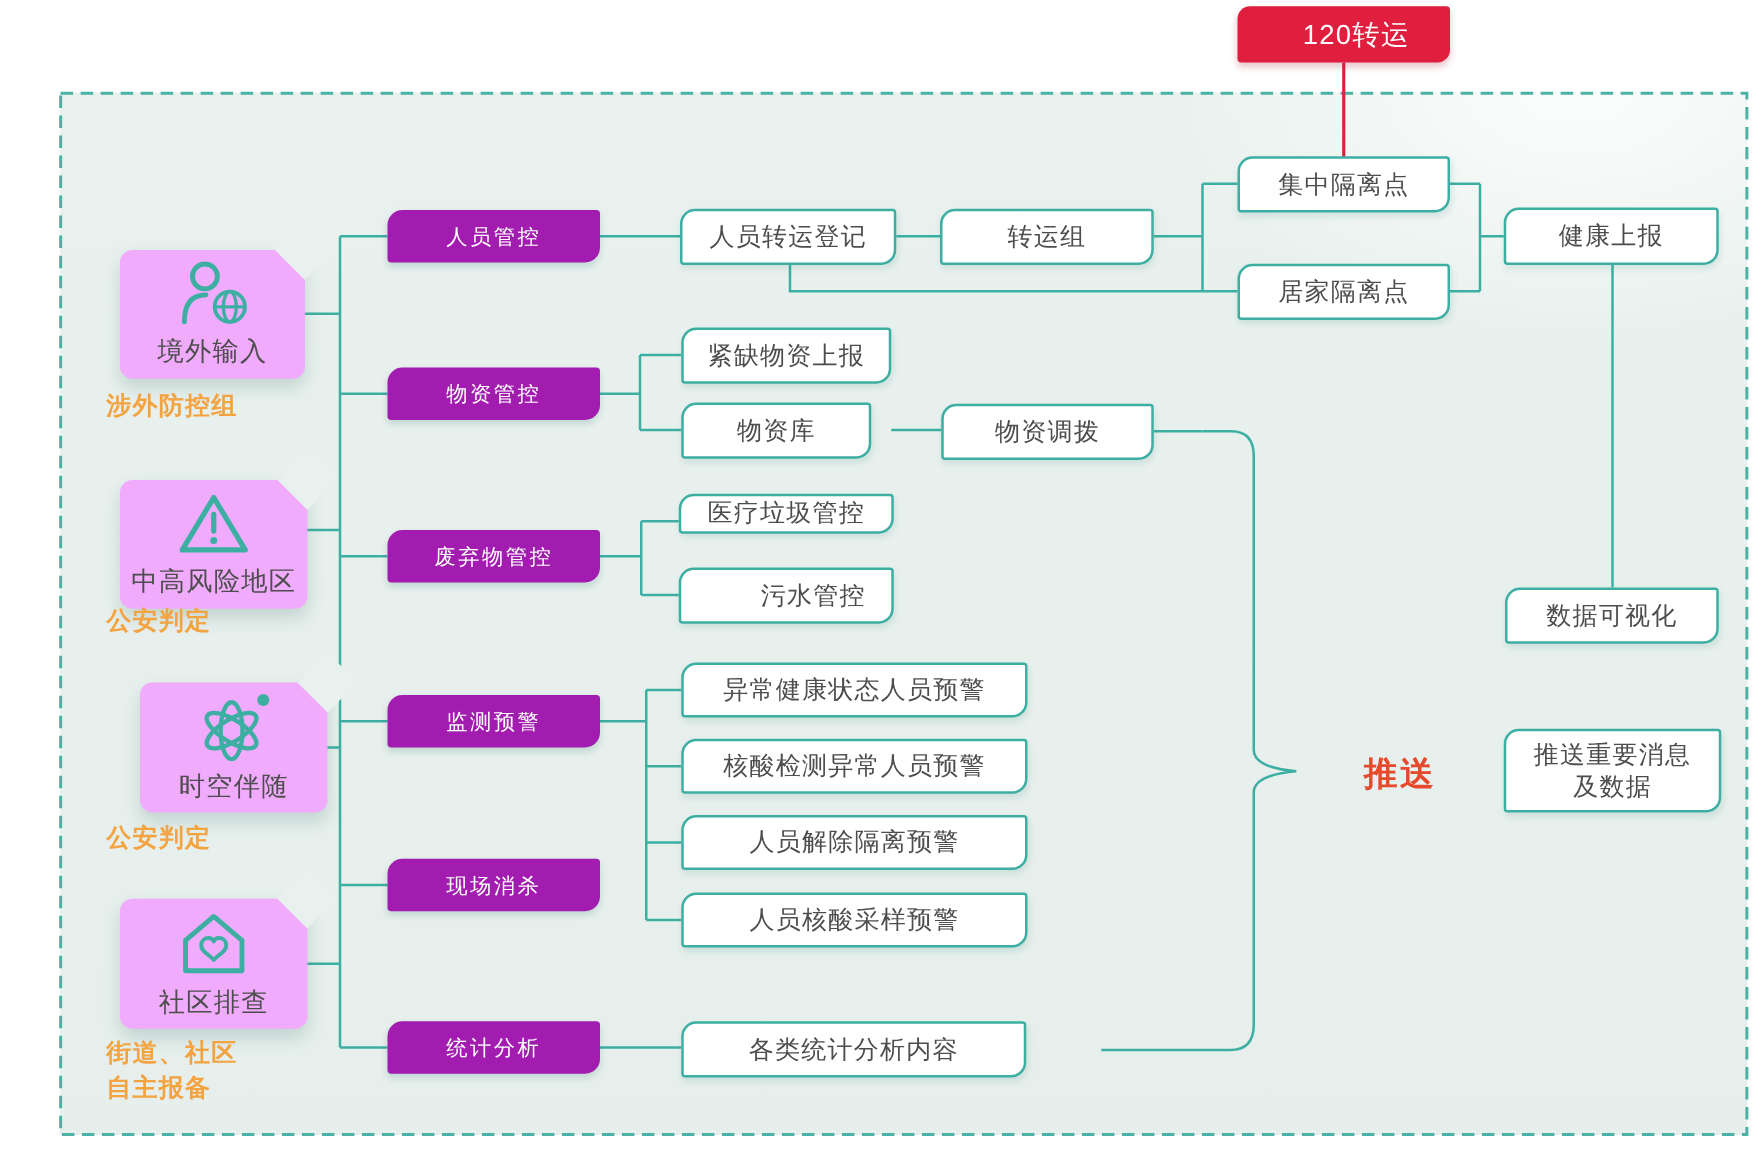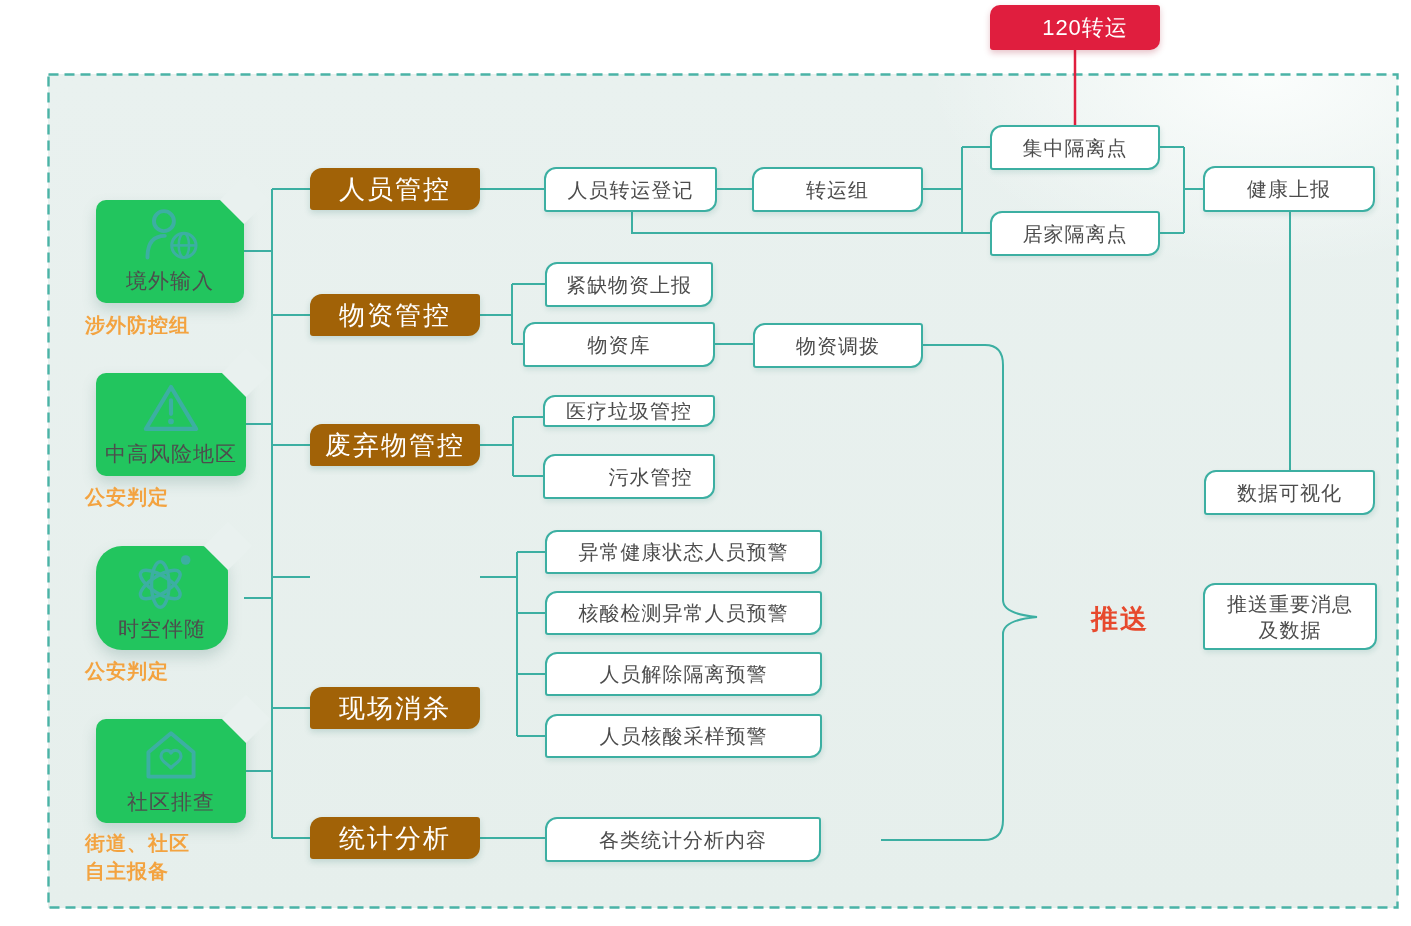--- a/index.html
+++ b/index.html
@@ -4,30 +4,30 @@
 <style>
   html,body{margin:0;padding:0;background:#ffffff;}
   .stage{position:relative;width:1411px;height:926px;background:#ffffff;
          font-family:"Liberation Sans",sans-serif;overflow:hidden;}
   .panel{position:absolute;left:48px;top:74px;width:1350px;height:834px;
          background:
            radial-gradient(ellipse 520px 300px at 90% 0%, rgba(252,254,253,.95) 0%, rgba(233,241,239,0) 65%),
            linear-gradient(#e9f1ef,#e6efec);}
   svg.wires{position:absolute;left:0;top:0;z-index:2;}
   .abs{position:absolute;z-index:3;box-sizing:border-box;}
-  .card{background:#22c55e;border-radius:10px;
+  .card{background:#f0abfc;border-radius:10px;
         box-shadow:0 7px 14px rgba(85,130,124,.25);
         display:flex;flex-direction:column;align-items:center;justify-content:center;gap:6px;text-align:right;}
   .card .fold{position:absolute;top:-17px;right:-17px;width:34px;height:34px;
         background:#e9f1ef;transform:rotate(45deg);}
   .card .lbl{color:#4d4d4d;font-size:21px;font-weight:500;letter-spacing:1px;z-index:1;}
   .icon{z-index:1;display:block;}
   .annot{color:#f3a340;font-size:20px;font-weight:600;text-align:left;
          white-space:pre-line;line-height:1.4;letter-spacing:1px;}
-  .cat{background:#a16207;color:#ffffff;font-size:26px;letter-spacing:2px;
+  .cat{background:#a21caf;color:#ffffff;font-size:17px;letter-spacing:2px;
        border-radius:12px 3px 12px 3px;display:flex;align-items:center;justify-content:center;
        box-shadow:0 3px 6px rgba(40,115,105,.2);}
   .node{background:#ffffff;border:2px solid #3cafa2;color:#4d4d4d;font-size:20px;
         letter-spacing:1px;border-radius:12px 3px 12px 3px;display:flex;align-items:center;
         justify-content:center;text-align:center;white-space:pre-line;line-height:1.3;
         box-shadow:1px 3px 5px rgba(70,140,130,.16);}
   .banner{background:#e01e3e;color:#ffffff;font-size:22px;letter-spacing:1px;
         border-radius:10px 3px 10px 3px;display:flex;align-items:center;justify-content:center;
         box-shadow:0 3px 6px rgba(160,20,45,.25);padding-left:20px;}
   .push{color:#e7492d;font-size:27px;font-weight:700;letter-spacing:2px;text-align:center;}
@@ -66,32 +66,32 @@
       <circle cx="33" cy="14" r="11.5" fill="none" stroke="#3cafa2" stroke-width="4.5"></circle>
       <path d="M14 56 Q14 31 34 31" fill="none" stroke="#3cafa2" stroke-width="4.5" stroke-linecap="round"></path>
       <circle cx="56" cy="42" r="14" fill="none" stroke="#3cafa2" stroke-width="3.5"></circle>
       <ellipse cx="56" cy="42" rx="6" ry="14" fill="none" stroke="#3cafa2" stroke-width="3"></ellipse>
       <line x1="42" y1="42" x2="70" y2="42" stroke="#3cafa2" stroke-width="3"></line>
     </svg>
     <span class="lbl">境外输入</span>
   </div>
   <div class="abs annot" style="left:85px;top:311px;width:170px;">涉外防控组</div>
 
-  <div class="abs card" style="left:96px;top:373px;width:150px;height:103px;">
+  <div class="abs card" style="left:96px;top:384px;width:150px;height:103px;">
     <span class="fold"></span>
     <svg class="icon" width="64" height="52" viewBox="0 0 72 62">
       <path d="M36 6 L66 56 L6 56 Z" fill="none" stroke="#3cafa2" stroke-width="5" stroke-linejoin="round"></path>
       <line x1="36" y1="22" x2="36" y2="38" stroke="#3cafa2" stroke-width="5" stroke-linecap="round"></line>
       <circle cx="36" cy="47" r="3.4" fill="#3cafa2"></circle>
     </svg>
     <span class="lbl">中高风险地区</span>
   </div>
   <div class="abs annot" style="left:85px;top:483px;width:170px;">公安判定</div>
 
-  <div class="abs card" style="left:96px;top:546px;width:132px;height:104px;border-radius:26px;">
+  <div class="abs card" style="left:112px;top:546px;width:150px;height:104px;">
     <span class="fold"></span>
     <svg class="icon" width="76" height="56" viewBox="0 0 84 64">
       <ellipse cx="40" cy="36" rx="26" ry="10" fill="none" stroke="#3cafa2" stroke-width="4" transform="rotate(-32 40 36)"></ellipse>
       <ellipse cx="40" cy="36" rx="26" ry="10" fill="none" stroke="#3cafa2" stroke-width="4" transform="rotate(32 40 36)"></ellipse>
       <ellipse cx="40" cy="36" rx="26" ry="10" fill="none" stroke="#3cafa2" stroke-width="4" transform="rotate(90 40 36)"></ellipse>
       <circle cx="69" cy="8" r="5.5" fill="#3cafa2"></circle>
     </svg>
     <span class="lbl">时空伴随</span>
   </div>
   <div class="abs annot" style="left:85px;top:657px;width:170px;">公安判定</div>
@@ -103,31 +103,32 @@
       <path d="M38 48 C33 42.5 26.5 40.5 26.5 34.5 C26.5 30.2 29.8 27.8 33.2 27.8 C35.7 27.8 37.5 29.6 38 31 C38.5 29.6 40.3 27.8 42.8 27.8 C46.2 27.8 49.5 30.2 49.5 34.5 C49.5 40.5 43 42.5 38 48 Z" fill="none" stroke="#3cafa2" stroke-width="3.6" stroke-linejoin="round"></path>
     </svg>
     <span class="lbl">社区排查</span>
   </div>
   <div class="abs annot" style="left:85px;top:829px;width:170px;">街道、社区
 自主报备</div>
 
   <div class="abs cat" style="left:310px;top:168px;width:170px;height:42px;">人员管控</div>
   <div class="abs cat" style="left:310px;top:294px;width:170px;height:42px;">物资管控</div>
   <div class="abs cat" style="left:310px;top:424px;width:170px;height:42px;">废弃物管控</div>
+  <div class="abs cat" style="left:310px;top:556px;width:170px;height:42px;">监测预警</div>
   <div class="abs cat" style="left:310px;top:687px;width:170px;height:42px;">现场消杀</div>
   <div class="abs cat" style="left:310px;top:817px;width:170px;height:42px;">统计分析</div>
 
   <div class="abs node" style="left:544px;top:167px;width:173px;height:45px;">人员转运登记</div>
   <div class="abs node" style="left:752px;top:167px;width:171px;height:45px;">转运组</div>
   <div class="abs node" style="left:990px;top:125px;width:170px;height:45px;">集中隔离点</div>
   <div class="abs node" style="left:990px;top:211px;width:170px;height:45px;">居家隔离点</div>
   <div class="abs node" style="left:1203px;top:166px;width:172px;height:46px;">健康上报</div>
 
   <div class="abs node" style="left:545px;top:262px;width:168px;height:45px;">紧缺物资上报</div>
-  <div class="abs node" style="left:523px;top:322px;width:192px;height:45px;">物资库</div>
+  <div class="abs node" style="left:545px;top:322px;width:152px;height:45px;">物资库</div>
   <div class="abs node" style="left:753px;top:323px;width:170px;height:45px;">物资调拨</div>
 
   <div class="abs node" style="left:543px;top:395px;width:172px;height:32px;">医疗垃圾管控</div>
   <div class="abs node" style="left:543px;top:454px;width:172px;height:45px;padding-left:43px;">污水管控</div>
 
   <div class="abs node" style="left:545px;top:530px;width:277px;height:44px;">异常健康状态人员预警</div>
   <div class="abs node" style="left:545px;top:591px;width:277px;height:44px;">核酸检测异常人员预警</div>
   <div class="abs node" style="left:545px;top:652px;width:277px;height:44px;">人员解除隔离预警</div>
   <div class="abs node" style="left:545px;top:714px;width:277px;height:44px;">人员核酸采样预警</div>
 

